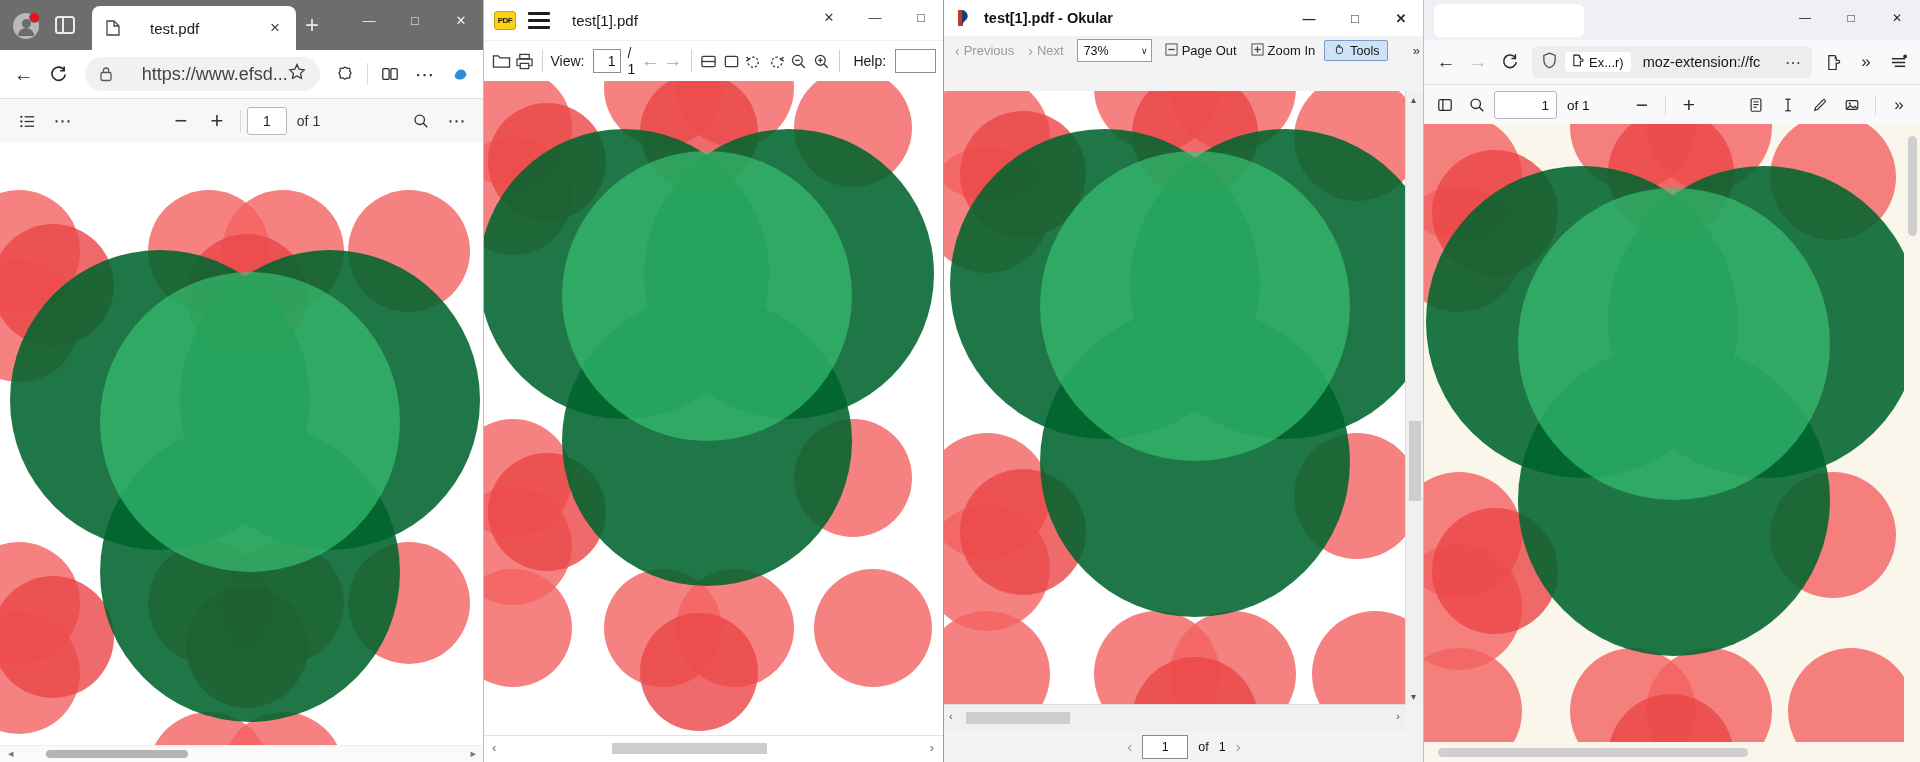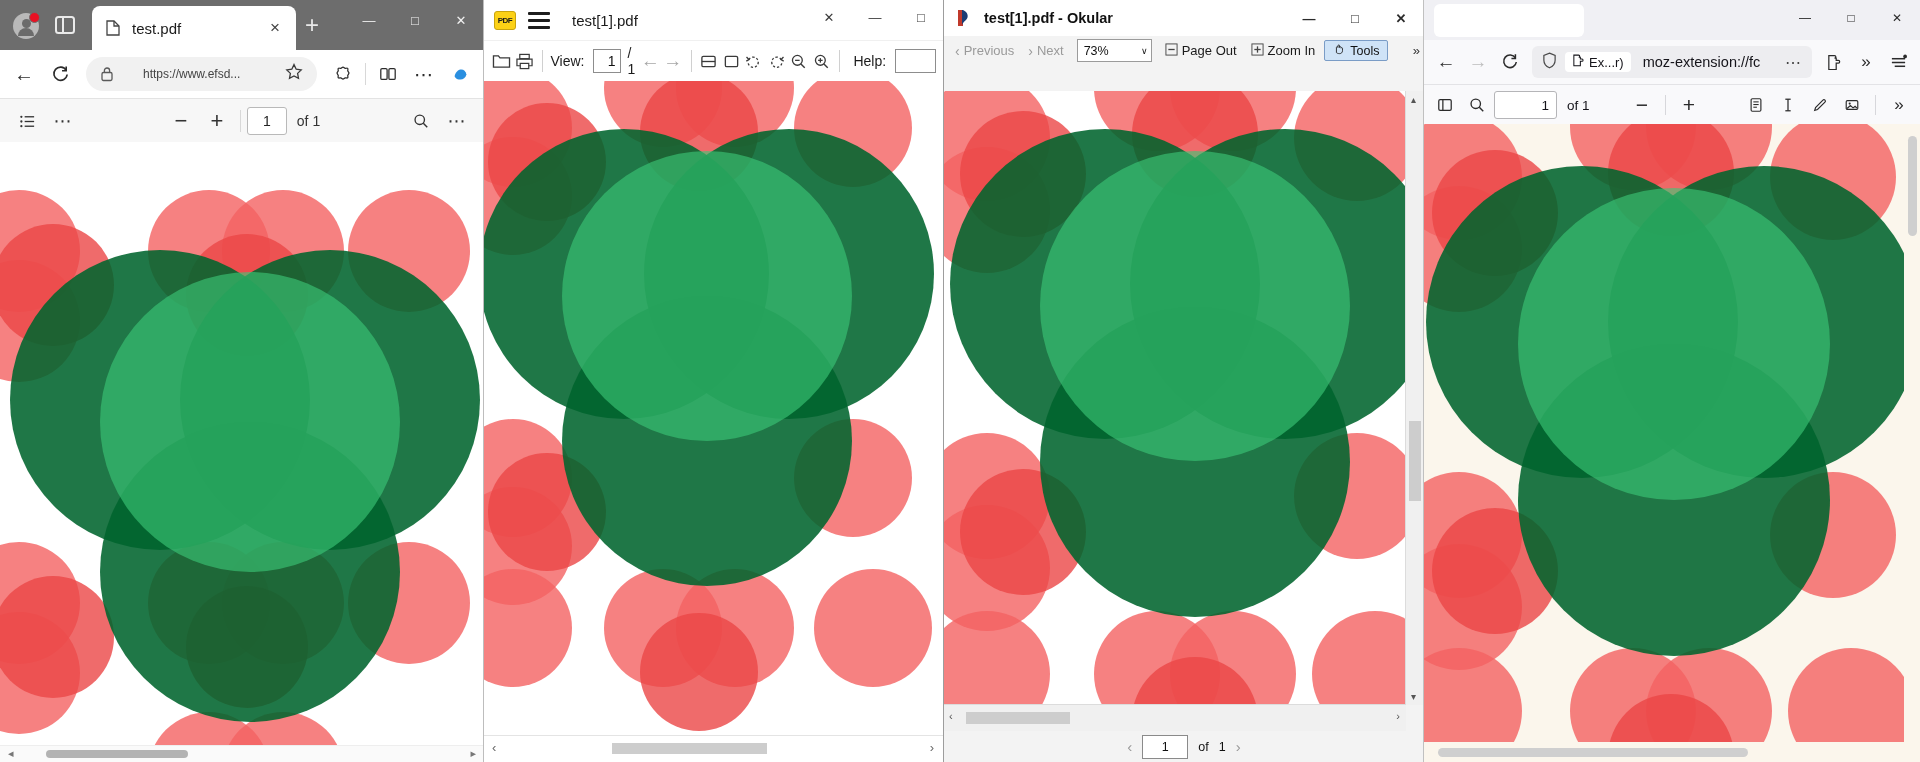--- a/index.html
+++ b/index.html
@@ -25,31 +25,31 @@
   #edge .tabstrip{height:50px;background:#6d6d6d;position:relative;}
   #edge .avatar{position:absolute;left:13px;top:13px;width:26px;height:26px;border-radius:50%;
         background:#b9b9b9;display:flex;align-items:center;justify-content:center;}
   #edge .avatar .head{width:9px;height:9px;border-radius:50%;background:#6b6b6b;margin-top:-5px;}
   #edge .avatar .body{position:absolute;bottom:3px;width:16px;height:8px;border-radius:8px 8px 0 0;background:#6b6b6b;}
   #edge .dot{position:absolute;right:-1px;top:-1px;width:9px;height:9px;border-radius:50%;background:#e81123;border:1.5px solid #6d6d6d;}
   #edge .tabsicon{position:absolute;left:54px;top:14px;width:22px;height:22px;}
   #edge .tab{position:absolute;left:92px;top:6px;width:204px;height:44px;background:#fff;border-radius:8px 8px 0 0;
         display:flex;align-items:center;}
   #edge .tab .favicon{margin-left:14px;width:14px;height:16px;flex:none;}
-  #edge .tab .tlabel{margin-left:12px;font-size:15px;color:#1b1b1b;flex:1;white-space:nowrap;overflow:hidden;}
+  #edge .tab .tlabel{margin-left:30px;font-size:15px;color:#1b1b1b;flex:1;white-space:nowrap;overflow:hidden;}
   #edge .tab .tclose{width:26px;height:26px;margin-right:8px;display:flex;align-items:center;justify-content:center;color:#444;font-size:17px;}
   #edge .newtab{position:absolute;left:300px;top:15px;width:24px;height:24px;color:#e9e9e9;font-size:24px;line-height:20px;text-align:center;}
   #edge .wctrl{position:absolute;top:0;height:40px;display:flex;align-items:center;}
   #edge .wb{width:46px;height:40px;display:flex;align-items:center;justify-content:center;color:#f1f1f1;font-size:13px;}
 
   #edge .navbar{height:48px;background:#fff;display:flex;align-items:center;padding:0 6px;}
   #edge .nbtn{width:36px;height:36px;display:flex;align-items:center;justify-content:center;color:#2b2b2b;}
   #edge .omnibox{flex:1;height:34px;background:#f1f1f1;border-radius:17px;display:flex;align-items:center;margin:0 8px;}
   #edge .omnibox .lock{margin-left:14px;width:16px;height:16px;color:#5a5a5a;}
-  #edge .urltext{margin-left:27px;font-size:12px;color:#444;flex:1;white-space:nowrap;overflow:hidden;}
+  #edge .urltext{margin-left:27px;font-size:18px;color:#444;flex:1;white-space:nowrap;overflow:hidden;}
   #edge .star{margin-right:14px;color:#3a3a3a;}
   #edge .seps{width:1px;height:22px;background:#d8d8d8;margin:0 4px;}
 
   #edge .pdfbar{height:44px;background:#f7f7f7;border-top:1px solid #e3e3e3;border-bottom:1px solid #e3e3e3;
         display:flex;align-items:center;padding:0 10px;gap:2px;position:relative;}
   #edge .pbtn{width:34px;height:34px;display:flex;align-items:center;justify-content:center;color:#333;font-size:18px;}
   #edge .pagebox{width:38px;height:26px;border:1px solid #b9b9b9;background:#fff;border-radius:3px;
         font-size:14px;color:#222;display:flex;align-items:center;justify-content:center;}
   #edge .ofl{font-size:14px;color:#333;margin-left:8px;}
   #edge .canvas{position:absolute;left:0;top:142px;right:0;bottom:0;background:#fff;overflow:hidden;}

